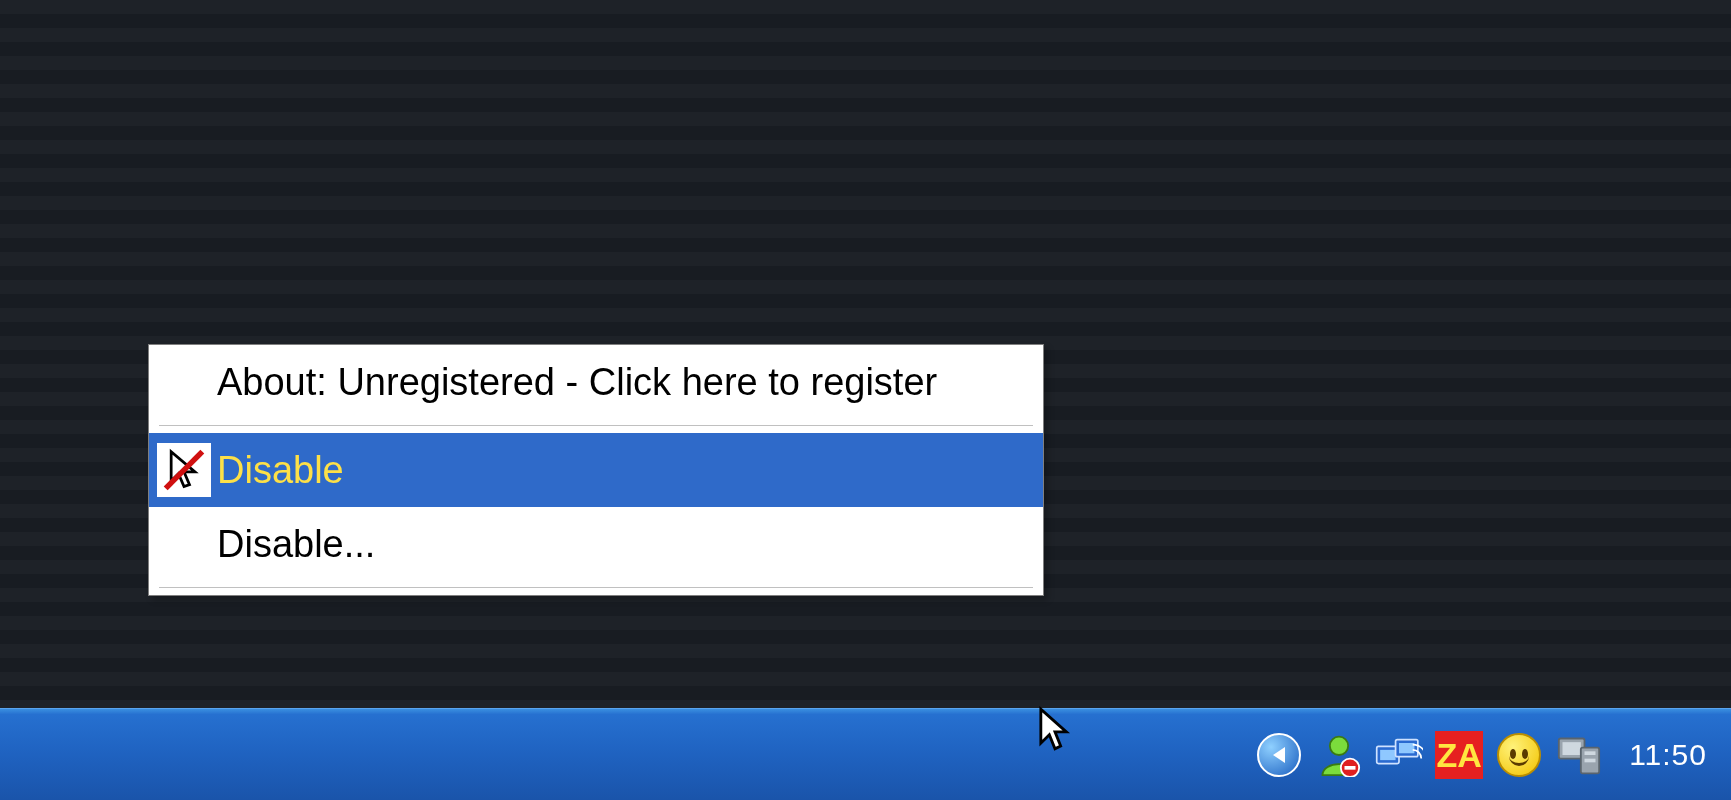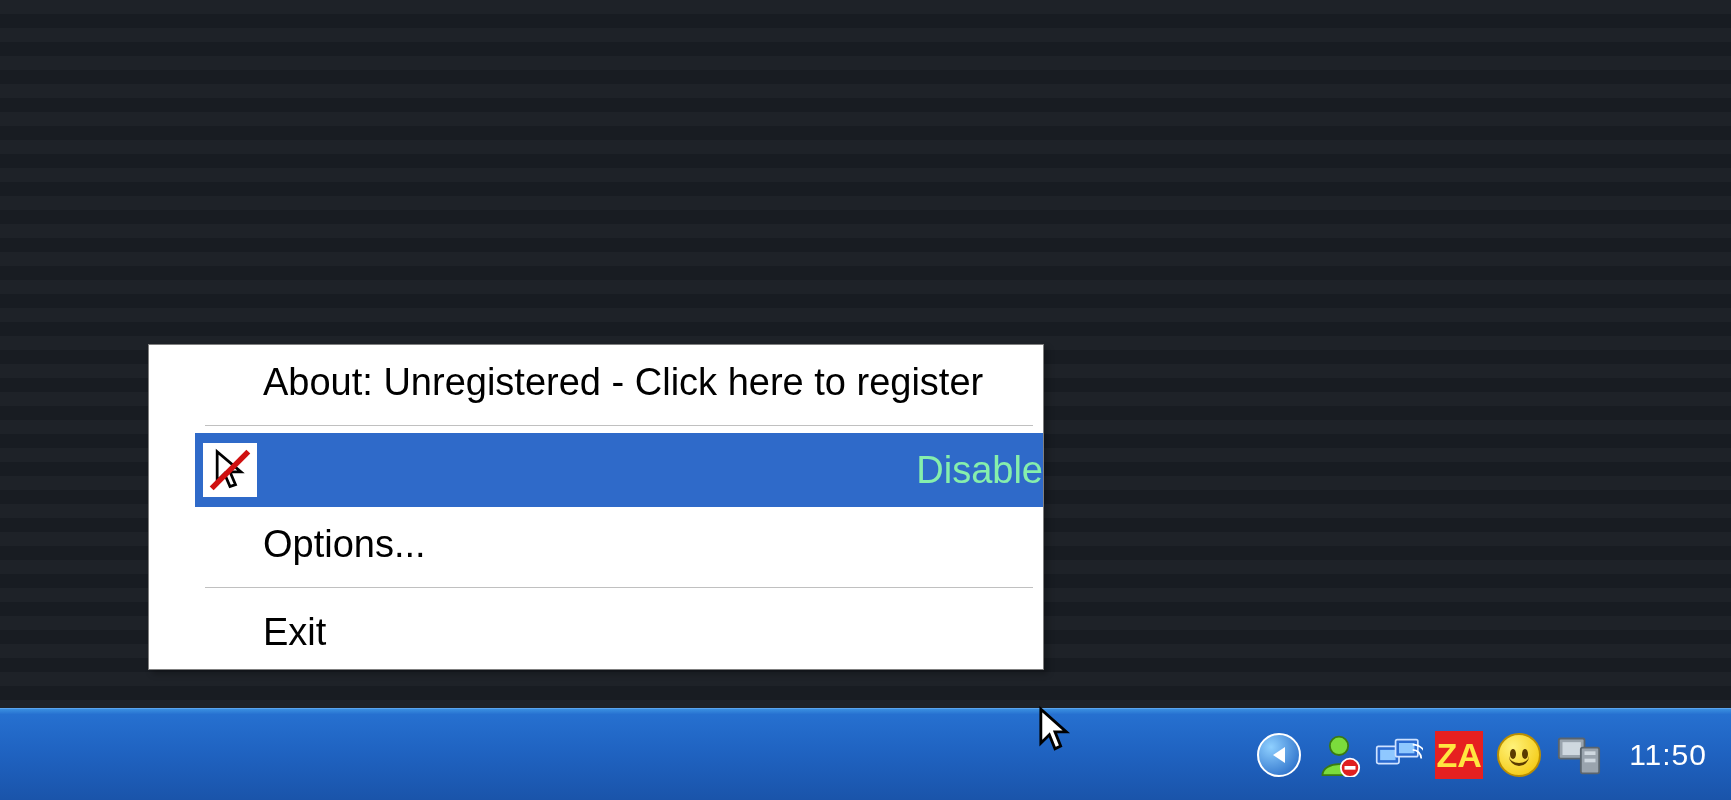--- a/index.html
+++ b/index.html
@@ -61,21 +61,20 @@
   .context-menu {
     position: absolute;
     left: 148px;
     top: 344px;
     width: 896px;
     background: #fff;
     border: 1px solid #7f7f7f;
     font-size: 38px;
     color: #000;
     box-shadow: 4px 4px 6px rgba(0,0,0,0.25);
-    padding-left: 46px;
   }
   .menu-item {
     display: flex;
     align-items: center;
     height: 74px;
     padding-left: 68px;
     position: relative;
     cursor: default;
   }
   .menu-item .icon-slot {
@@ -84,22 +83,21 @@
     top: 50%;
     transform: translateY(-50%);
     width: 54px;
     height: 54px;
     display: flex;
     align-items: center;
     justify-content: center;
   }
   .menu-item.highlighted {
     background: #2f6ac9;
-    color: #86efac;
-    justify-content: flex-end;
+    color: #fde047;
   }
   .menu-item.highlighted .icon-slot {
     background: #fff;
   }
   .menu-sep {
     height: 2px;
     margin: 6px 10px;
     background: #c0c0c0;
     border-bottom: 1px solid #fff;
   }
@@ -237,23 +235,20 @@
   <div class="menu-item highlighted">
     <span class="icon-slot">
       <svg viewBox="0 0 48 48" width="44" height="44">
         <path d="M10 4 L10 36 L18 28 L24 42 L30 40 L24 26 L36 26 Z" fill="#fff" stroke="#000" stroke-width="3"></path>
         <line x1="4" y1="44" x2="44" y2="4" stroke="#d01010" stroke-width="6"></line>
       </svg>
     </span>
     <span>Disable</span>
   </div>
   <div class="menu-item">
-    <span>Options...</span>
+    <span>Disable...</span>
   </div>
   <div class="menu-sep"></div>
-  <div class="menu-item">
-    <span>Exit</span>
-  </div>
 </div>
 
 <svg class="cursor-arrow" style="left:1038px; top:706px;" viewBox="0 0 24 32">
   <path d="M2 2 L2 26 L8 20 L12 30 L16 28 L12 18 L20 18 Z" fill="#fff" stroke="#000" stroke-width="2"></path>
 </svg>
 
 </body></html>

